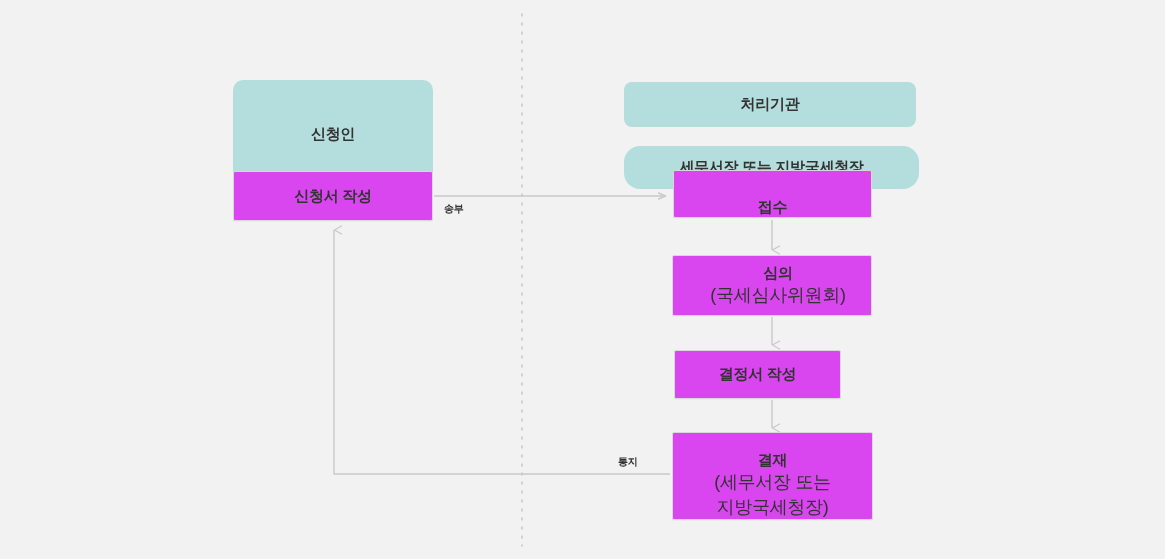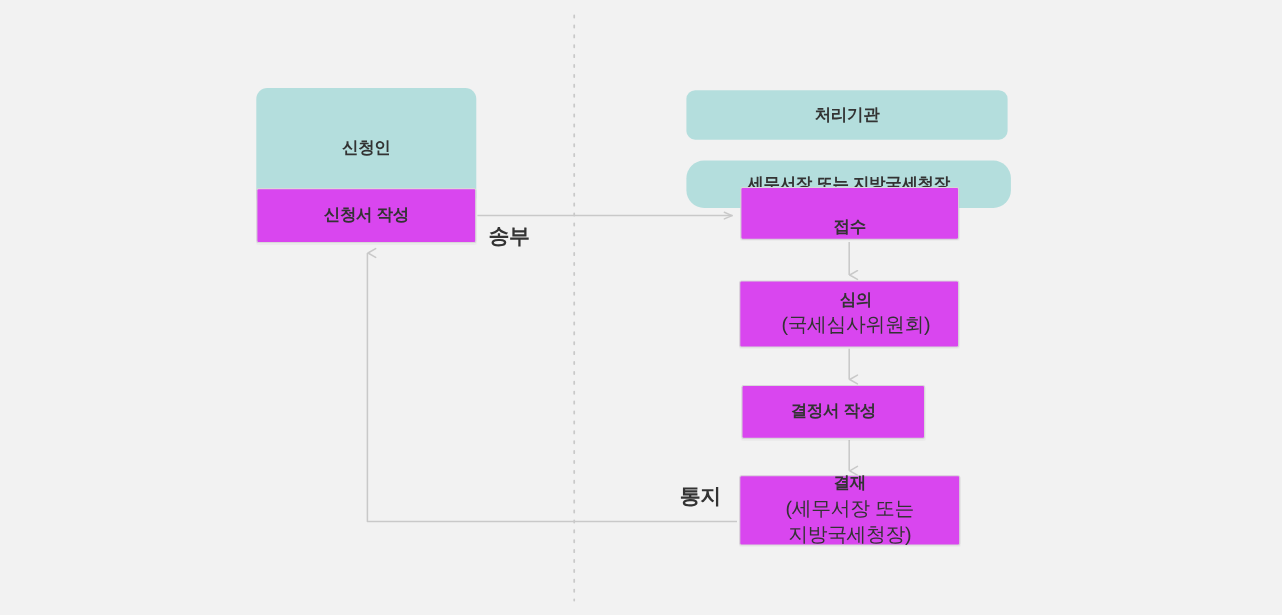--- a/index.html
+++ b/index.html
@@ -55,21 +55,21 @@
     letter-spacing: -0.3px;
     line-height: 1.35;
     box-shadow: 0 1px 1px rgba(0,0,0,0.03);
   }
   .proc-box .sub {
     font-weight: normal;
     font-size: 18px;
   }
   .edge-label {
     position: absolute;
-    font-size: 19px;
+    font-size: 10px;
     font-weight: bold;
     color: #333333;
     letter-spacing: -0.3px;
     white-space: nowrap;
   }
   .inner-lines {
     display: flex;
     flex-direction: column;
     align-items: center;
     justify-content: center;
@@ -131,25 +131,25 @@
     <span class="inner-lines">
       <span>심의</span>
       <span class="sub">(국세심사위원회)</span>
     </span>
   </div>
 
   <div class="node proc-box" style="left:674px; top:350px; width:167px; height:49px;">
     <span>결정서 작성</span>
   </div>
 
-  <div class="node proc-box" style="left:672px; top:432px; width:201px; height:64px;">
+  <div class="node proc-box" style="left:672px; top:432px; width:201px; height:88px;align-items:flex-end;">
     <span class="inner-lines">
       <span>결재</span>
       <span class="sub">(세무서장 또는</span>
       <span class="sub">지방국세청장)</span>
     </span>
   </div>
 
   <div class="edge-label" style="left:444px; top:202px;">송부</div>
 
-  <div class="edge-label" style="left:618px; top:438px;">통지</div>
+  <div class="edge-label" style="left:618px; top:455px;">통지</div>
 
 </div>
 
 </body></html>

